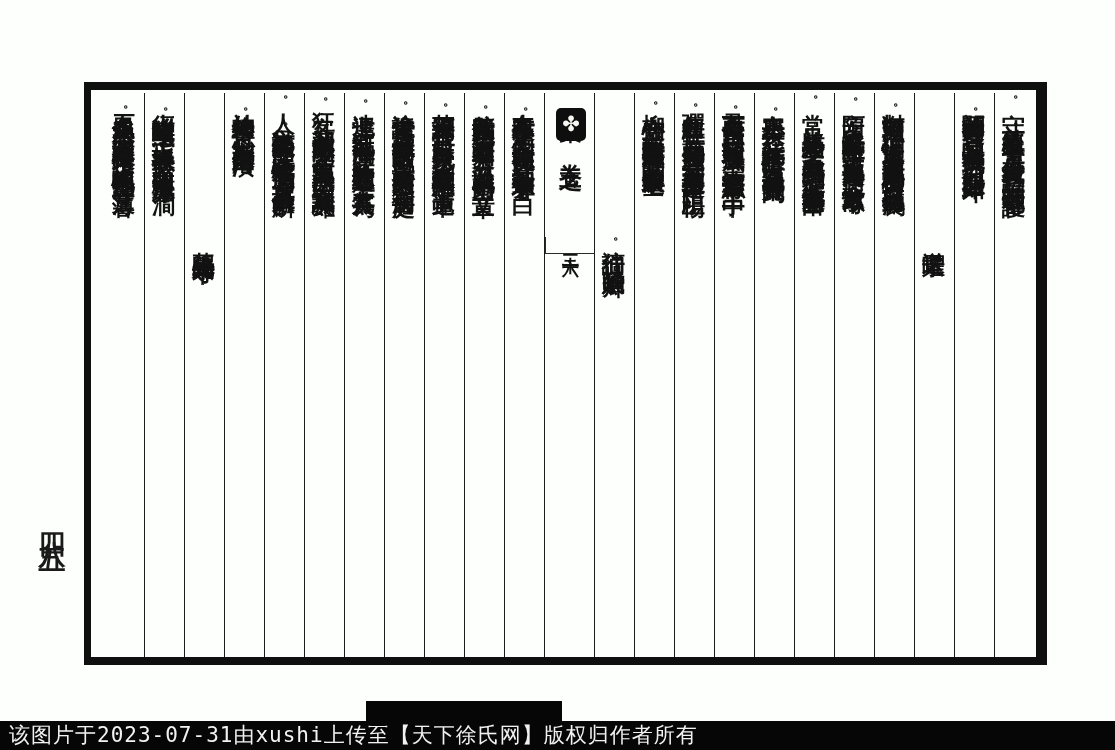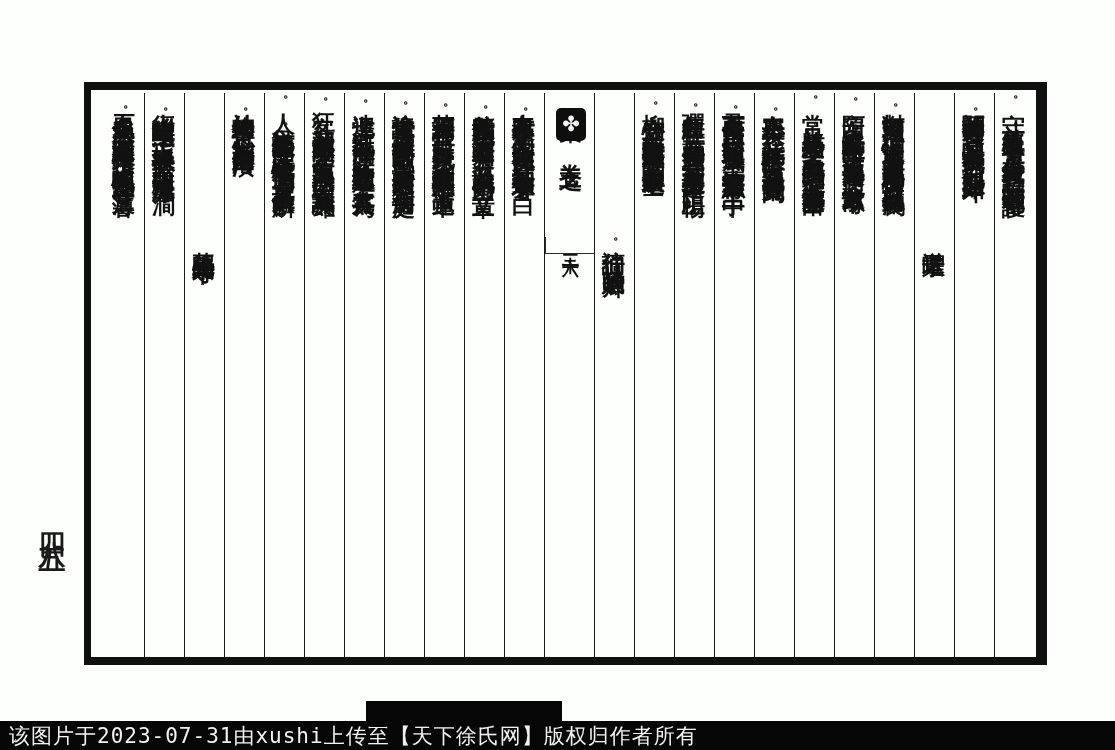--- a/index.html
+++ b/index.html
@@ -57,21 +57,21 @@
   
   .folio{
     position:absolute;left:34px;top:512px;
     writing-mode:vertical-rl;text-orientation:upright;
     font-size:27px;letter-spacing:7px;font-weight:bold;color:#1a1a1a;
   }
   
   .artifact{position:absolute;left:366px;top:701px;width:196px;height:22px;background:#060606;}
   .wmbar{
     position:absolute;left:0;top:721px;width:1115px;height:29px;
-    background:#060606;display:flex;align-items:center;
+    background:#060606;display:flex;
     padding-left:9px;box-sizing:border-box;
   }
   .wmbar span{
     color:#f1f1f1;font-size:21px;letter-spacing:1px;
     font-family:"DejaVu Sans Mono","Liberation Mono",monospace;
     white-space:nowrap;
   }
 </style>
 </head>
 <body>

